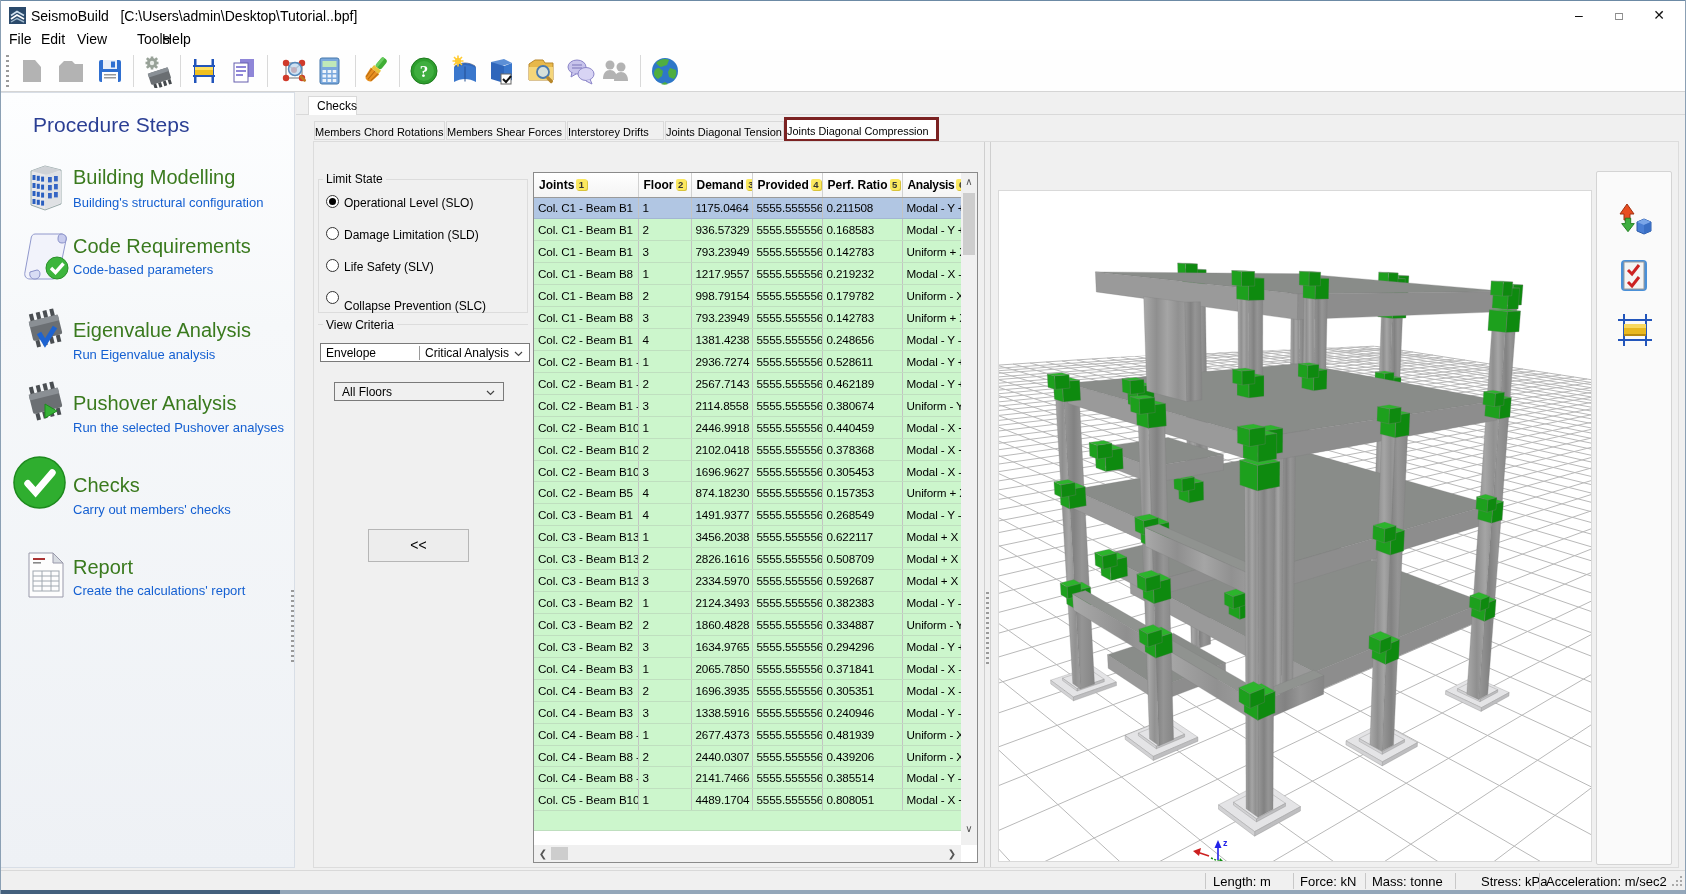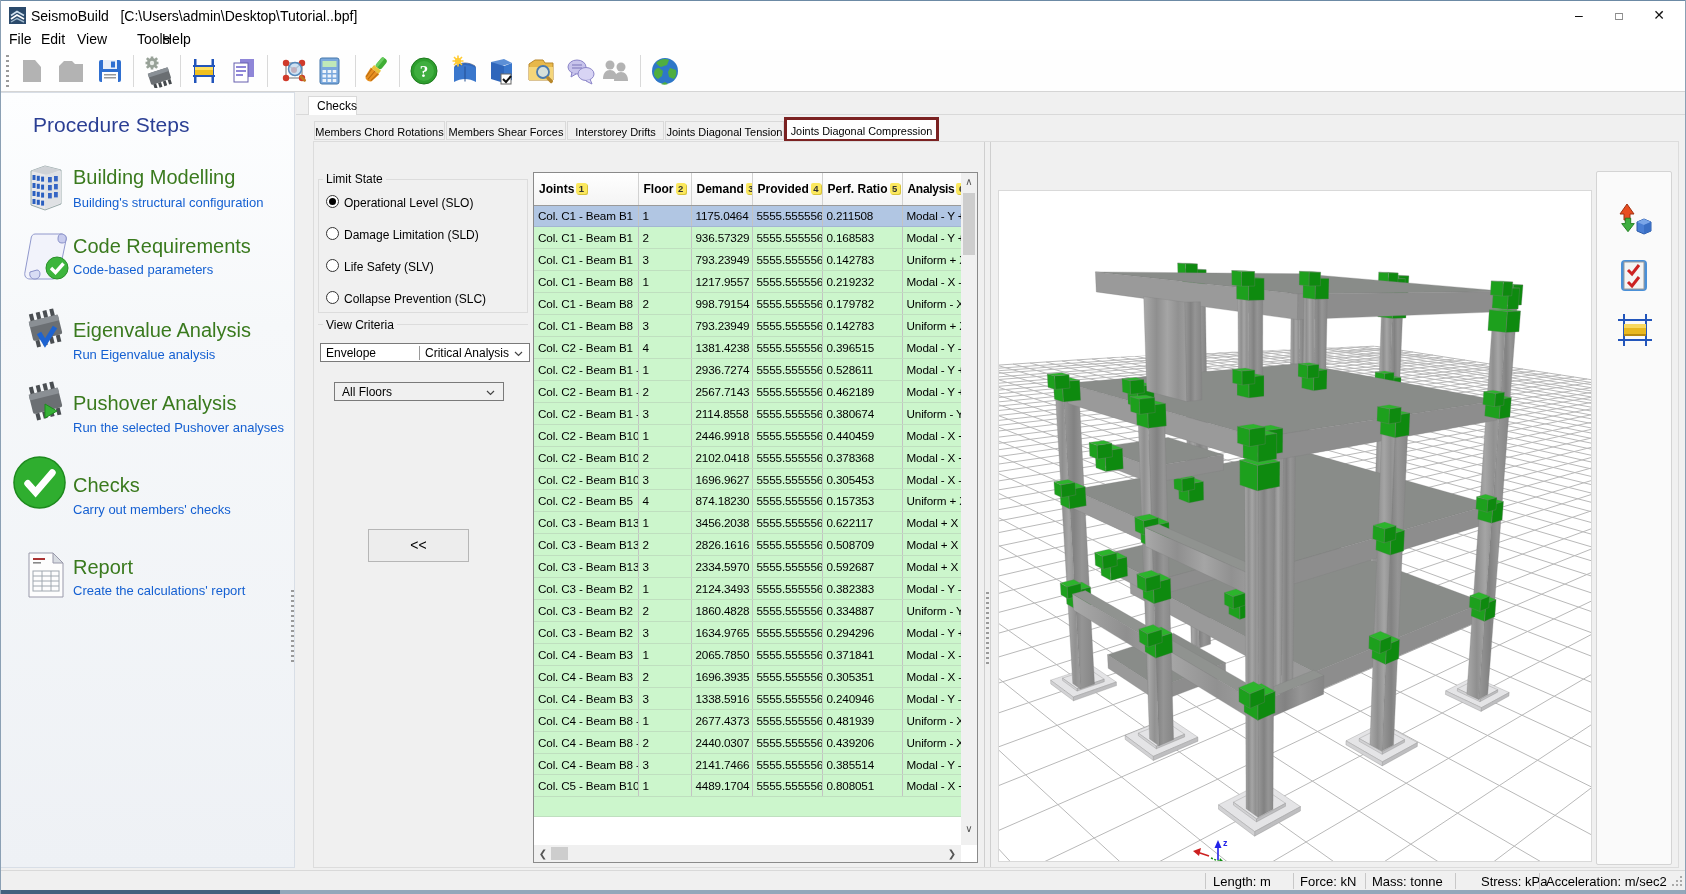--- a/index.html
+++ b/index.html
@@ -18,37 +18,37 @@
 
 #side{left:1px;top:92px;width:294px;height:776px;background:linear-gradient(180deg,#fdfeff 0%,#f6f8fa 30%,#eef1f5 100%);border:1px solid #d8dee6;border-left:none}
 #side h1{position:absolute;left:32px;top:20px;font-size:21px;font-weight:normal;color:#2b3f94}
 .step{position:absolute;left:0;width:294px}
 .step .ttl{position:absolute;left:72px;font-size:20px;color:#3a7a1e}
 .step .sub{position:absolute;left:72px;font-size:13px;color:#1560d2;white-space:nowrap}
 .sicon{position:absolute;left:20px}
 
 #tab-checks{left:308px;top:96px;width:49px;height:19px;background:#fff;border:1px solid #d9d9d9;border-bottom:none;font-size:12px;padding:2px 0 0 8px;z-index:3}
 #tabline{left:296px;top:114px;width:1390px;height:1px;background:#d9d9d9}
-.stab{position:absolute;top:121px;height:19px;background:#f0f0f0;border:1px solid #d9d9d9;font-size:11px;text-align:center;padding-top:4px;color:#000;white-space:nowrap}
+.stab{position:absolute;top:121px;height:19px;background:#f0f0f0;border:1px solid #d9d9d9;font-size:11px;padding-top:4px;color:#000;white-space:nowrap}
 #stab5{top:117px;height:25px;background:#fff;border:3px solid #7b2222;padding-top:5px;font-size:10.9px}
 
 #panel{left:313px;top:141px;width:1366px;height:727px;background:#f0f0f0;border:1px solid #dcdcdc}
 .gbox{position:absolute;border:1px solid #dcdcdc;background:#f0f0f0}
 .glab{position:absolute;background:#f0f0f0;font-size:12px;padding:0 3px}
 .radio{position:absolute;width:13px;height:13px;border:1px solid #333;border-radius:50%;background:#fff}
 .radio.on:after{content:"";position:absolute;left:2px;top:2px;width:7px;height:7px;border-radius:50%;background:#000}
 .rlab{position:absolute;font-size:12px;color:#000}
 
 #combo1{left:320px;top:343px;width:210px;height:19px;background:#fff;border:1px solid #7a7a7a;font-size:12px}
 #combo2{left:334px;top:382px;width:170px;height:19px;background:#f0f0f0;border:1px solid #7a7a7a;font-size:12px}
 #btn{left:368px;top:529px;width:101px;height:33px;background:#ededed;border:1px solid #b6b6b6;font-size:14px;text-align:center;padding-top:7px}
 
 #tblwrap{left:533px;top:172px;width:445px;height:691px;border:1px solid #8a8a8a;background:#fff;overflow:hidden}
 table{border-collapse:collapse;table-layout:fixed;width:428px;font-size:11.7px}
-th{font-weight:bold;text-align:left;font-size:12px;background:linear-gradient(180deg,#ffffff,#f4f4f4);border-right:1px solid #d2d2d2;border-bottom:1px solid #9a9a9a;height:32px;padding:0 0 0 5px;white-space:nowrap;overflow:hidden}
+th{font-weight:bold;text-align:left;font-size:12px;background:linear-gradient(180deg,#ffffff,#f4f4f4);border-right:1px solid #d2d2d2;border-bottom:1px solid #9a9a9a;height:24px;padding:0 0 0 5px;white-space:nowrap;overflow:hidden}
 td{letter-spacing:-0.15px;background:#ccf6cc;border-right:1px solid #c3c3c3;border-bottom:1px solid #bfdfbf;height:21.93px;padding:0 0 0 4px;white-space:nowrap;overflow:hidden}
 tr.sel td{background:#b1c6e3;border-bottom:1px solid #a3b6d2}
 .badge{display:inline-block;background:#fbe85e;color:#333;font-size:9.5px;font-weight:bold;padding:0 2.5px;margin-left:2px;border-radius:2px;vertical-align:1px;box-shadow:1px 1px 0 #d8c33a}
 
 .sbv{position:absolute;background:#f0f0f0}
 .sbthumb{position:absolute;background:#cdcdcd}
 .arr{position:absolute;font-size:10px;color:#555;text-align:center}
 
 #view3d{left:998px;top:190px;width:594px;height:672px;background:#fff;border:1px solid #d9d9d9}
 #rpanel{left:1596px;top:171px;width:76px;height:694px;background:#fafafa;border:1px solid #d4d4d4;border-radius:2px}
@@ -361,21 +361,21 @@
 
 <div class="gbox" style="left:318px;top:179px;width:210px;height:134px"></div>
 <div class="glab" style="left:323px;top:172px">Limit State</div>
 <div class="radio on" style="left:326px;top:195px"></div>
 <div class="rlab" style="left:344px;top:196px">Operational Level (SLO)</div>
 <div class="radio" style="left:326px;top:227px"></div>
 <div class="rlab" style="left:344px;top:228px">Damage Limitation (SLD)</div>
 <div class="radio" style="left:326px;top:259px"></div>
 <div class="rlab" style="left:344px;top:260px">Life Safety (SLV)</div>
 <div class="radio" style="left:326px;top:291px"></div>
-<div class="rlab" style="left:344px;top:292px">Collapse Prevention (SLC)</div>
+<div class="rlab" style="left:344px;top:299px">Collapse Prevention (SLC)</div>
 <div class="gbox" style="left:318px;top:324px;width:210px;height:2px;border:none;border-top:1px solid #dcdcdc"></div>
 <div class="glab" style="left:323px;top:318px">View Criteria</div>
 <div class="abs" id="combo1">
     <span style="position:absolute;left:5px;top:2px">Envelope</span>
     <span style="position:absolute;left:98px;top:2px;border-left:1px solid #999;padding-left:5px">Critical Analysis</span>
     <svg width="9" height="6" style="position:absolute;right:6px;top:7px">
       <polyline points="1,1 4.5,4.5 8,1" stroke="#444" stroke-width="1.2" fill="none"></polyline>
     </svg>
   </div>
 <div class="abs" id="combo2">
@@ -451,21 +451,21 @@
           <td>793.23949</td>
           <td>5555.555556</td>
           <td>0.142783</td>
           <td class="last">Uniform + X</td>
         </tr>
 <tr>
           <td>Col. C2 - Beam B1</td>
           <td>4</td>
           <td>1381.4238</td>
           <td>5555.555556</td>
-          <td>0.396515</td>
+          <td>0.248656</td>
           <td class="last">Modal - Y -</td>
         </tr>
 <tr>
           <td>Col. C2 - Beam B1 -</td>
           <td>1</td>
           <td>2936.7274</td>
           <td>5555.555556</td>
           <td>0.528611</td>
           <td class="last">Modal - Y +</td>
         </tr>
@@ -509,20 +509,28 @@
           <td>0.305453</td>
           <td class="last">Modal - X -</td>
         </tr>
 <tr>
           <td>Col. C2 - Beam B5</td>
           <td>4</td>
           <td>874.18230</td>
           <td>5555.555556</td>
           <td>0.157353</td>
           <td class="last">Uniform + X</td>
+        </tr>
+<tr>
+          <td>Col. C3 - Beam B1</td>
+          <td>4</td>
+          <td>1491.9377</td>
+          <td>5555.555556</td>
+          <td>0.268549</td>
+          <td class="last">Modal - Y -</td>
         </tr>
 <tr>
           <td>Col. C3 - Beam B13</td>
           <td>1</td>
           <td>3456.2038</td>
           <td>5555.555556</td>
           <td>0.622117</td>
           <td class="last">Modal + X -</td>
         </tr>
 <tr>

